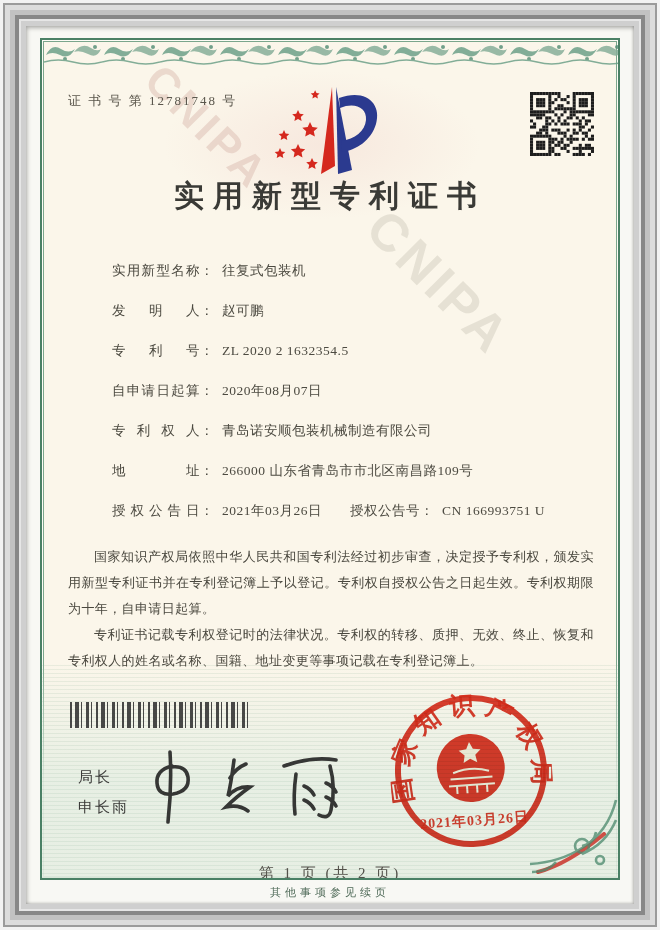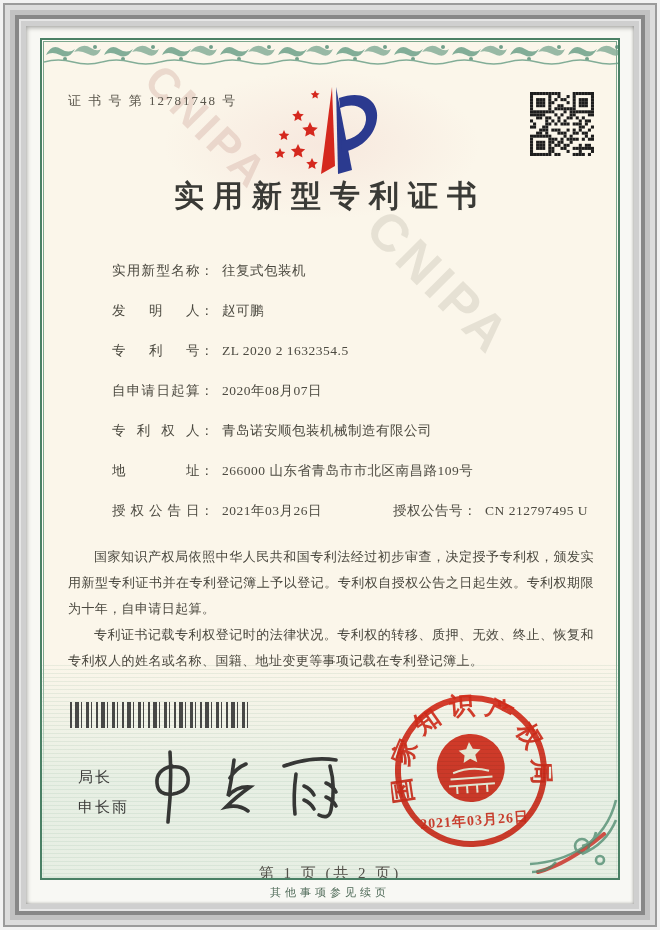--- a/index.html
+++ b/index.html
@@ -49,21 +49,21 @@
   .logo{position:absolute;left:226px;top:44px;}
   .qr{position:absolute;left:488px;top:52px;width:64px;height:64px;}
   .title{position:absolute;top:136px;left:0;right:0;text-align:center;
     font-size:30px;font-weight:bold;letter-spacing:9px;color:#3a3a36;}
 
   
   .fields{position:absolute;left:26px;right:22px;top:222px;font-size:13.5px;color:var(--ink);}
   .row{display:flex;align-items:baseline;height:40px;letter-spacing:.5px;white-space:nowrap;}
   .lbl{display:inline-block;width:88px;text-align:justify;text-align-last:justify;flex:none;margin-left:44px;}
   .colon{flex:none;margin-right:8px;}
-  .lbl2{flex:none;margin-left:71px;}
+  .lbl2{flex:none;margin-left:28px;}
   .val{flex:none;}
 
   
   .paras{position:absolute;left:26px;right:24px;top:504px;font-size:13px;color:#49473e;
     line-height:26px;text-align:justify;letter-spacing:.4px;}
   .paras p{text-indent:2em;}
 
   
   .barcode{position:absolute;left:28px;top:662px;width:178px;height:26px;opacity:.85;
     background:repeating-linear-gradient(90deg,
@@ -389,21 +389,21 @@
           <span class="lbl">地址</span>
             <span class="colon">：</span>
           <span class="val">266000 山东省青岛市市北区南昌路109号</span>
         </div>
         <div class="row">
           <span class="lbl">授权公告日</span>
             <span class="colon">：</span>
           <span class="val">2021年03月26日</span>
           <span class="lbl2">授权公告号</span>
             <span class="colon">：</span>
-          <span class="val">CN 212797495 U</span>
+          <span class="val">CN 166993751 U</span>
         </div>
       </div>
 
       <div class="paras">
         <p>国家知识产权局依照中华人民共和国专利法经过初步审查，决定授予专利权，颁发实用新型专利证书并在专利登记簿上予以登记。专利权自授权公告之日起生效。专利权期限为十年，自申请日起算。</p>
         <p>专利证书记载专利权登记时的法律状况。专利权的转移、质押、无效、终止、恢复和专利权人的姓名或名称、国籍、地址变更等事项记载在专利登记簿上。</p>
       </div>
 
       <div class="barcode"></div>
 

